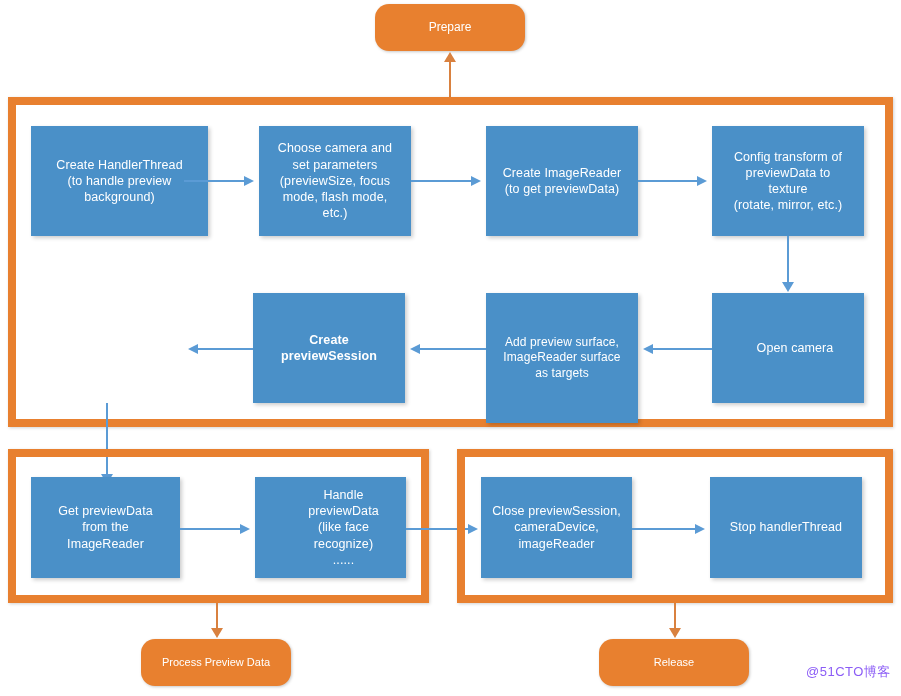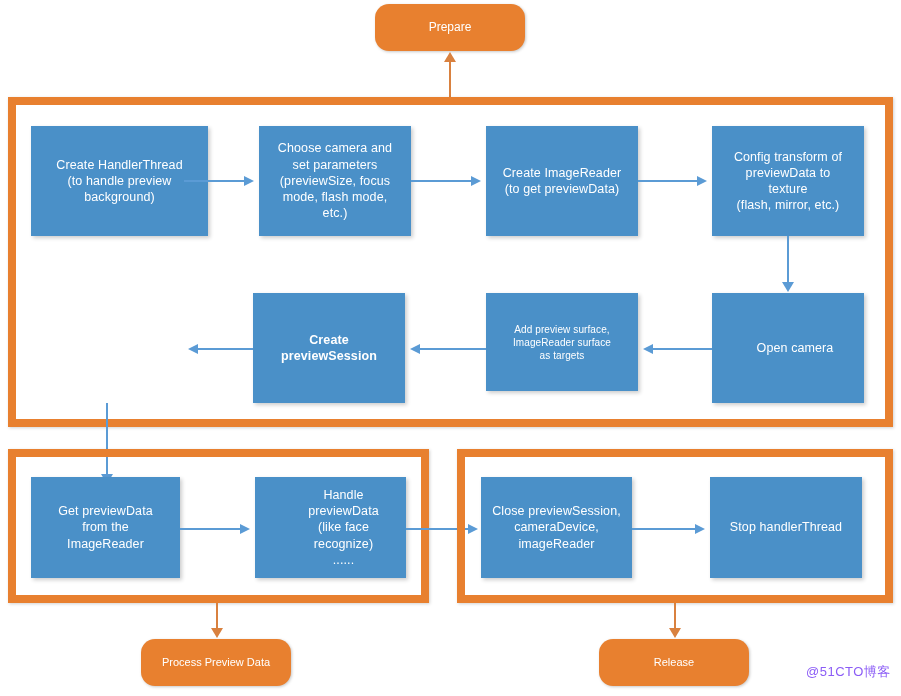--- a/index.html
+++ b/index.html
@@ -99,42 +99,42 @@
 
   <div class="proc" style="left:486px;top:126px;width:152px;height:110px;font-size:12.5px;">
     <span style="white-space:pre-line;">Create ImageReader
 (to get previewData)</span>
   </div>
 
   <div class="proc" style="left:712px;top:126px;width:152px;height:110px;font-size:12.5px;">
     <span style="white-space:pre-line;">Config transform of
 previewData to
 texture
-(flash, mirror, etc.)</span>
+(rotate, mirror, etc.)</span>
   </div>
 
   <div class="conn h" style="left:184px;top:180px;width:60px;"></div>
   <div class="arrowhead ah-right" style="left:244px;top:175.5px;"></div>
 
   <div class="conn h" style="left:411px;top:180px;width:60px;"></div>
   <div class="arrowhead ah-right" style="left:471px;top:175.5px;"></div>
 
   <div class="conn h" style="left:638px;top:180px;width:59px;"></div>
   <div class="arrowhead ah-right" style="left:697px;top:175.5px;"></div>
 
   <div class="conn v" style="left:787px;top:236px;height:46px;"></div>
   <div class="arrowhead ah-down" style="left:782px;top:282px;"></div>
 
 
   <div class="proc" style="left:253px;top:293px;width:152px;height:110px;font-size:12.5px;">
     <span style="white-space:pre-line;font-weight:bold;">Create
 previewSession</span>
   </div>
 
-  <div class="proc" style="left:486px;top:293px;width:152px;height:98px;font-size:10px;">
+  <div class="proc" style="left:486px;top:293px;width:152px;height:130px;font-size:12px;">
     <span style="white-space:pre-line;">Add preview surface,
 ImageReader surface
 as targets</span>
   </div>
 
   <div class="proc" style="left:712px;top:293px;width:152px;height:110px;font-size:12.5px;padding-left:20px;">
     <span style="white-space:pre-line;">Open camera</span>
   </div>
 
   <div class="conn h" style="left:653px;top:348px;width:59px;"></div>

